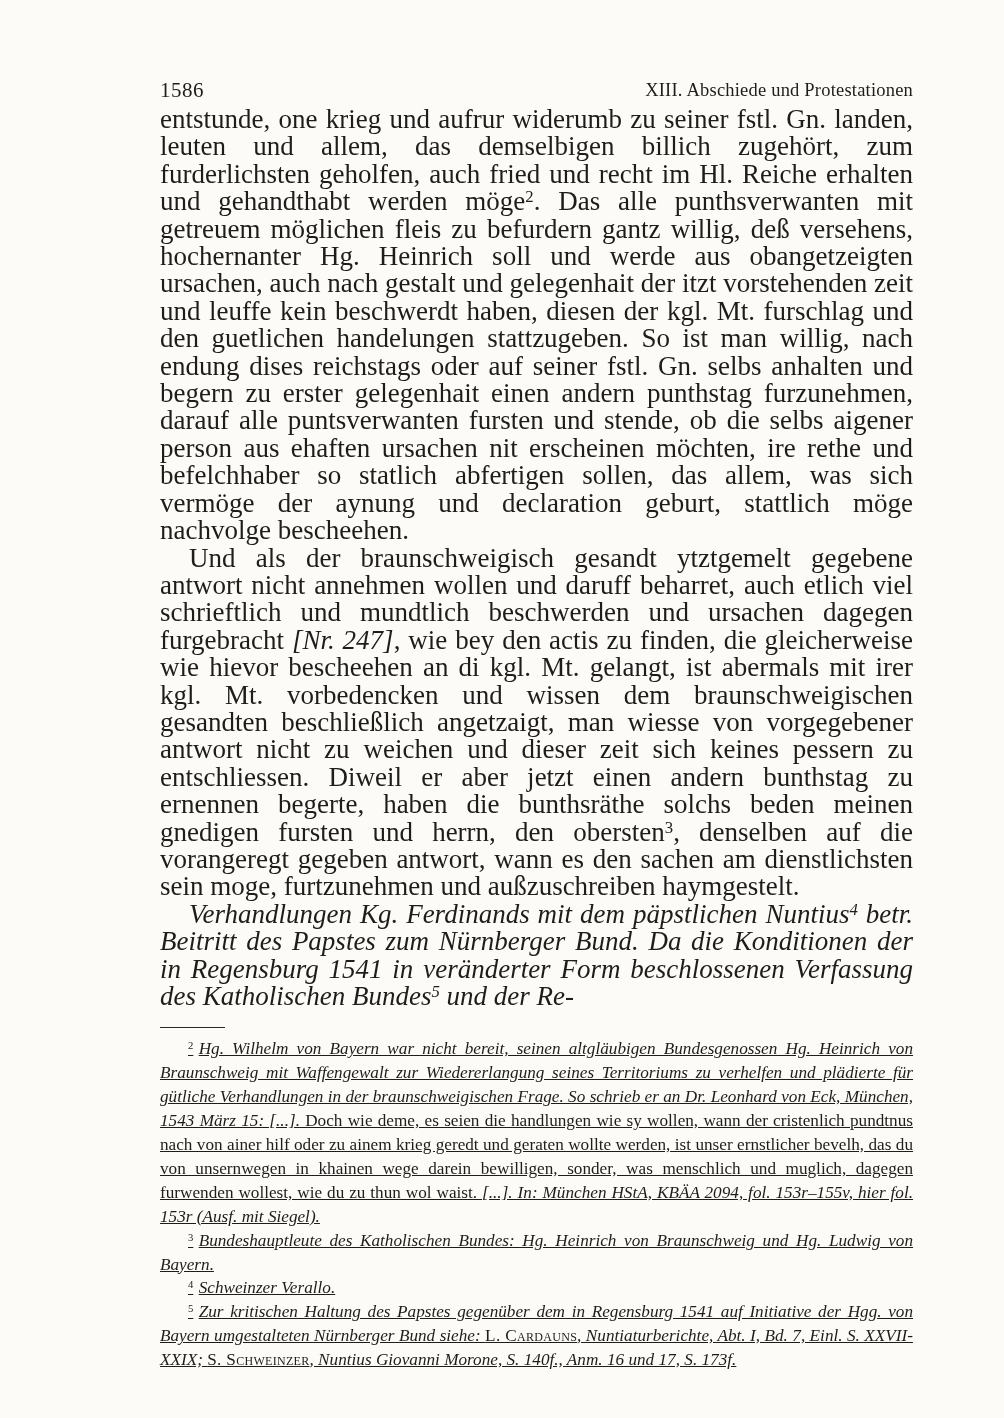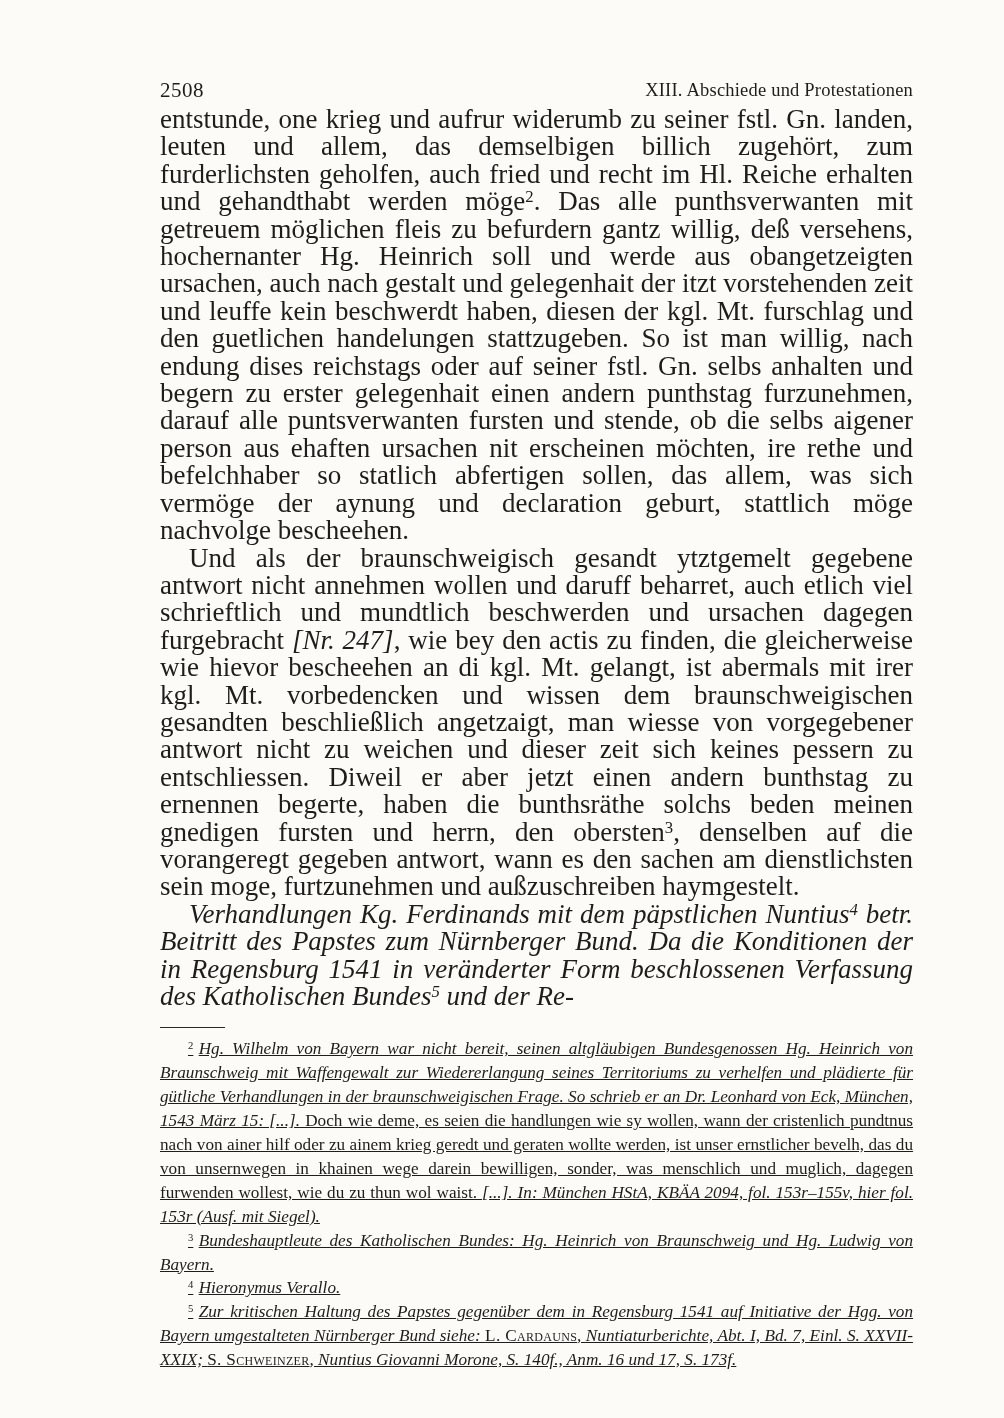--- a/index.html
+++ b/index.html
@@ -69,33 +69,33 @@
   }
   .seg-fnum { margin-right: 0.5em; }
 </style>
 </head>
 <body>
 
 <div class="page">
   <div class="content">
 
     <header class="page-header">
-      <span class="page-number">2508</span>
+      <span class="page-number">1586</span>
       <span class="running-head">XIII. Abschiede und Protestationen</span>
     </header>
 
     <main class="body-text">
       <p class="para"><span>entstunde, one krieg und aufrur widerumb zu seiner fstl. Gn. landen, leuten und allem, das demselbigen billich zugehört, zum furderlichsten geholfen, auch fried und recht im Hl. Reiche erhalten und gehandthabt werden möge</span><span class="seg-sup">2</span><span>. Das alle punthsverwanten mit getreuem möglichen fleis zu befurdern gantz willig, deß versehens, hochernanter Hg. Heinrich soll und werde aus obangetzeigten ursachen, auch nach gestalt und gelegenhait der itzt vorstehenden zeit und leuffe kein beschwerdt haben, diesen der kgl. Mt. furschlag und den guetlichen handelungen stattzugeben. So ist man willig, nach endung dises reichstags oder auf seiner fstl. Gn. selbs anhalten und begern zu erster gelegenhait einen andern punthstag furzunehmen, darauf alle puntsverwanten fursten und stende, ob die selbs aigener person aus ehaften ursachen nit erscheinen möchten, ire rethe und befelchhaber so statlich abfertigen sollen, das allem, was sich vermöge der aynung und declaration geburt, stattlich möge nachvolge bescheehen.</span></p>
       <p class="para indent"><span>Und als der braunschweigisch gesandt ytztgemelt gegebene antwort nicht annehmen wollen und daruff beharret, auch etlich viel schrieftlich und mundtlich beschwerden und ursachen dagegen furgebracht </span><span class="seg-i">[Nr. 247]</span><span>, wie bey den actis zu finden, die gleicherweise wie hievor bescheehen an di kgl. Mt. gelangt, ist abermals mit irer kgl. Mt. vorbedencken und wissen dem braunschweigischen gesandten beschließlich angetzaigt, man wiesse von vorgegebener antwort nicht zu weichen und dieser zeit sich keines pessern zu entschliessen. Diweil er aber jetzt einen andern bunthstag zu ernennen begerte, haben die bunthsräthe solchs beden meinen gnedigen fursten und herrn, den obersten</span><span class="seg-sup">3</span><span>, denselben auf die vorangeregt gegeben antwort, wann es den sachen am dienstlichsten sein moge, furtzunehmen und außzuschreiben haymgestelt.</span></p>
       <p class="para indent"><span class="seg-i">Verhandlungen Kg. Ferdinands mit dem päpstlichen Nuntius</span><span class="seg-sup seg-i">4</span><span class="seg-i"> betr. Beitritt des Papstes zum Nürnberger Bund. Da die Konditionen der in Regensburg 1541 in veränderter Form beschlossenen Verfassung des Katholischen Bundes</span><span class="seg-sup seg-i">5</span><span class="seg-i"> und der Re-</span></p>
     </main>
 
     <div class="footnote-rule"></div>
 
     <section class="footnotes">
       <p class="footnote"><span class="seg-sup seg-fnum">2</span><span class="seg-i">Hg. Wilhelm von Bayern war nicht bereit, seinen altgläubigen Bundesgenossen Hg. Heinrich von Braunschweig mit Waffengewalt zur Wiedererlangung seines Territoriums zu verhelfen und plädierte für gütliche Verhandlungen in der braunschweigischen Frage. So schrieb er an Dr. Leonhard von Eck, München, 1543 März 15: [...].</span><span> Doch wie deme, es seien die handlungen wie sy wollen, wann der cristenlich pundtnus nach von ainer hilf oder zu ainem krieg geredt und geraten wollte werden, ist unser ernstlicher bevelh, das du von unsernwegen in khainen wege darein bewilligen, sonder, was menschlich und muglich, dagegen furwenden wollest, wie du zu thun wol waist. </span><span class="seg-i">[...]. In: München HStA, KBÄA 2094, fol. 153r–155v, hier fol. 153r (Ausf. mit Siegel).</span></p>
       <p class="footnote"><span class="seg-sup seg-fnum">3</span><span class="seg-i">Bundeshauptleute des Katholischen Bundes: Hg. Heinrich von Braunschweig und Hg. Ludwig von Bayern.</span></p>
-      <p class="footnote"><span class="seg-sup seg-fnum">4</span><span class="seg-i">Hieronymus Verallo.</span></p>
+      <p class="footnote"><span class="seg-sup seg-fnum">4</span><span class="seg-i">Schweinzer Verallo.</span></p>
       <p class="footnote"><span class="seg-sup seg-fnum">5</span><span class="seg-i">Zur kritischen Haltung des Papstes gegenüber dem in Regensburg 1541 auf Initiative der Hgg. von Bayern umgestalteten Nürnberger Bund siehe: </span><span class="seg-sc">L. Cardauns</span><span class="seg-i">, Nuntiaturberichte, Abt. I, Bd. 7, Einl. S. XXVII-XXIX; </span><span class="seg-sc">S. Schweinzer</span><span class="seg-i">, Nuntius Giovanni Morone, S. 140f., Anm. 16 und 17, S. 173f.</span></p>
     </section>
 
   </div>
 </div>
 
 </body></html>

